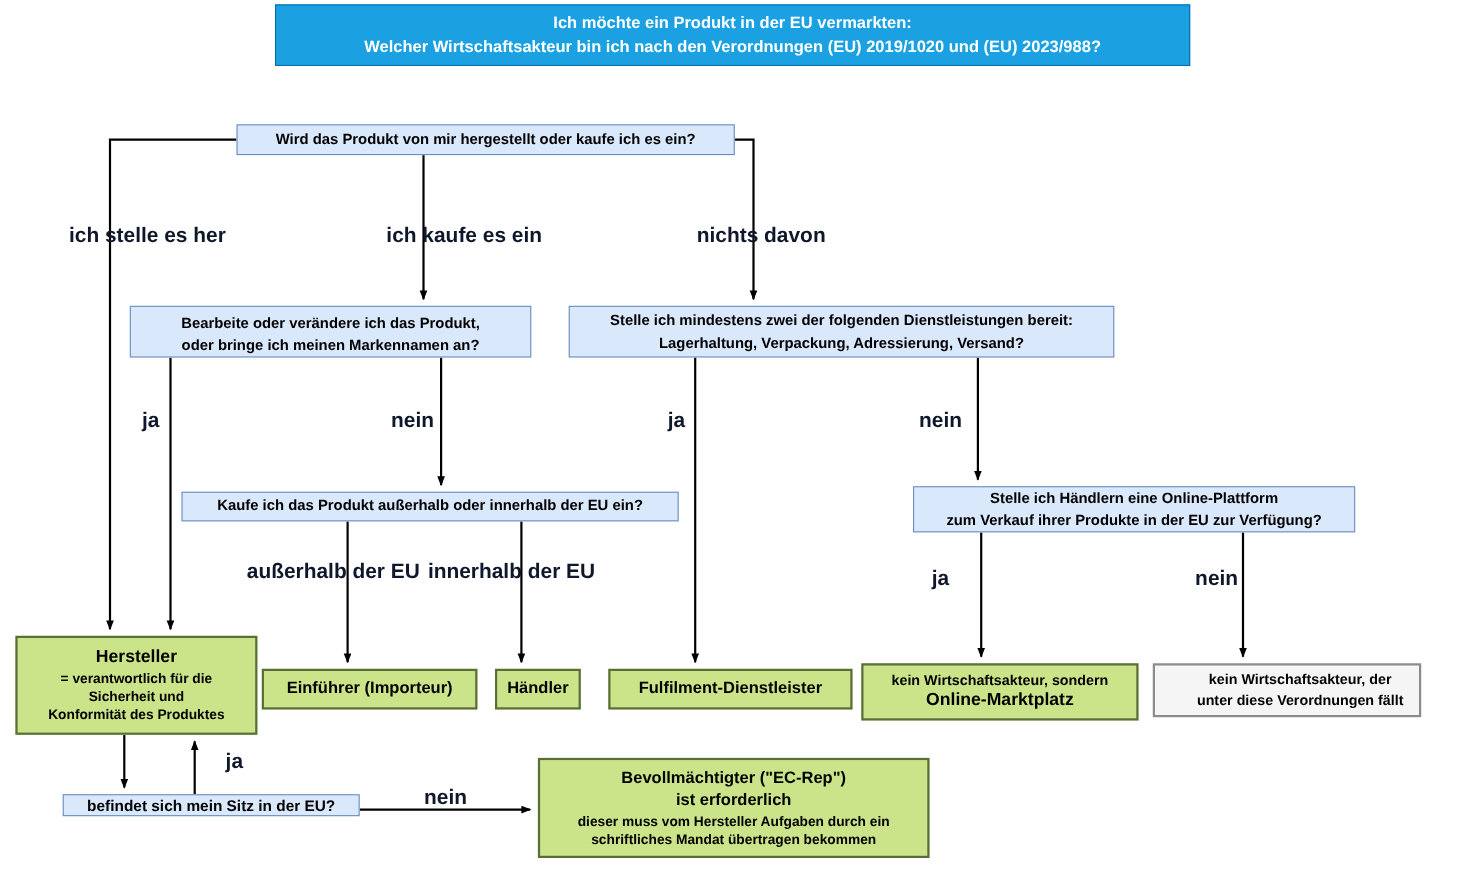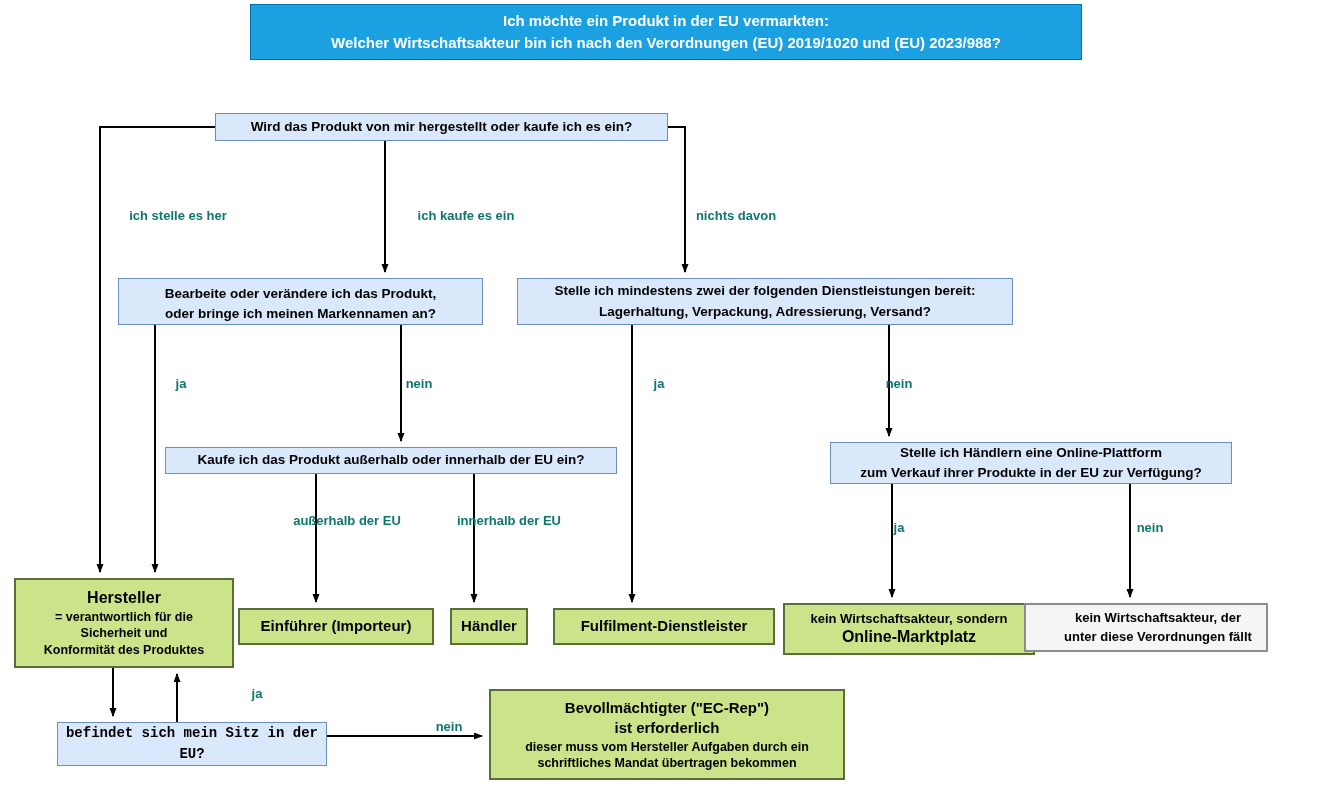--- a/index.html
+++ b/index.html
@@ -15,21 +15,21 @@
          color:var(--title-text,#fff);font-size:15px;line-height:22px;}
   .q{background:var(--question-fill,#dae8fc);border:1px solid var(--question-border,#6c8ebf);
      font-size:13.5px;line-height:1.5;}
   .res{background:var(--result-fill,#cbe48a);border:2px solid var(--result-border,#5a6e3a);line-height:1.25;}
   .neutral{background:var(--neutral-fill,#f5f5f5);border:2px solid var(--neutral-border,#8c8c8c);
            font-size:13px;line-height:1.45;}
   .res-big{font-size:15px;}
   .res-title{font-size:16px;line-height:1.3;}
   .res-note{font-size:12.5px;line-height:1.3;}
   .res-sub{font-size:13px;line-height:1.35;}
-  .lbl{position:absolute;transform:translate(-50%,-50%);font-size:13px;font-weight:bold;white-space:nowrap;color:#0f766e;margin-left:44px;}
+  .lbl{position:absolute;transform:translate(-50%,-50%);font-size:19px;font-weight:bold;white-space:nowrap;color:#0f172a;}
 </style>
 </head>
 <body>
 
 <div class="stage">
 
   <svg class="wires" viewBox="0 0 1330 801" aria-hidden="true">
     <defs>
       <marker id="arrow" markerWidth="10" markerHeight="8" refX="8" refY="3.5" orient="auto" markerUnits="userSpaceOnUse">
         <path class="arrowhead" d="M0,0 L9,3.5 L0,7 Z"></path>
@@ -72,21 +72,21 @@
   <div class="box q" style="left:517px;top:278px;width:496px;height:47px;">
     <div class="multiline">Stelle ich mindestens zwei der folgenden Dienstleistungen bereit:
 Lagerhaltung, Verpackung, Adressierung, Versand?</div>
   </div>
 
   <div class="box q" style="left:830px;top:442px;width:402px;height:42px;">
     <div class="multiline">Stelle ich Händlern eine Online-Plattform
 zum Verkauf ihrer Produkte in der EU zur Verfügung?</div>
   </div>
 
-  <div class="box q" style="left:57px;top:722px;width:270px;height:44px;font-size:14px;font-family:Liberation Mono, monospace;">
+  <div class="box q" style="left:57px;top:722px;width:270px;height:20px;font-size:14px;">
     <div class="multiline">befindet sich mein Sitz in der EU?</div>
   </div>
 
   <div class="box res" style="left:14px;top:578px;width:220px;height:90px;">
     <div class="res-title">Hersteller</div>
     <div class="res-note multiline">= verantwortlich für die
 Sicherheit und
 Konformität des Produktes</div>
   </div>
 
@@ -100,21 +100,21 @@
 
   <div class="box res res-big" style="left:553px;top:608px;width:222px;height:37px;">
     <div>Fulfilment-Dienstleister</div>
   </div>
 
   <div class="box res" style="left:783px;top:603px;width:252px;height:52px;">
     <div class="res-sub">kein Wirtschaftsakteur, sondern</div>
     <div class="res-title">Online-Marktplatz</div>
   </div>
 
-  <div class="box neutral" style="left:1024px;top:603px;width:244px;height:49px;padding-left:24px;">
+  <div class="box neutral" style="left:1048px;top:603px;width:244px;height:49px;padding-left:24px;">
     <div class="multiline">kein Wirtschaftsakteur, der
 unter diese Verordnungen fällt</div>
   </div>
 
   <div class="box res" style="left:489px;top:689px;width:356px;height:91px;">
     <div class="res-big multiline" style="line-height:1.35;">Bevollmächtigter ("EC-Rep")
 ist erforderlich</div>
     <div class="res-note multiline">dieser muss vom Hersteller Aufgaben durch ein
 schriftliches Mandat übertragen bekommen</div>
   </div>

